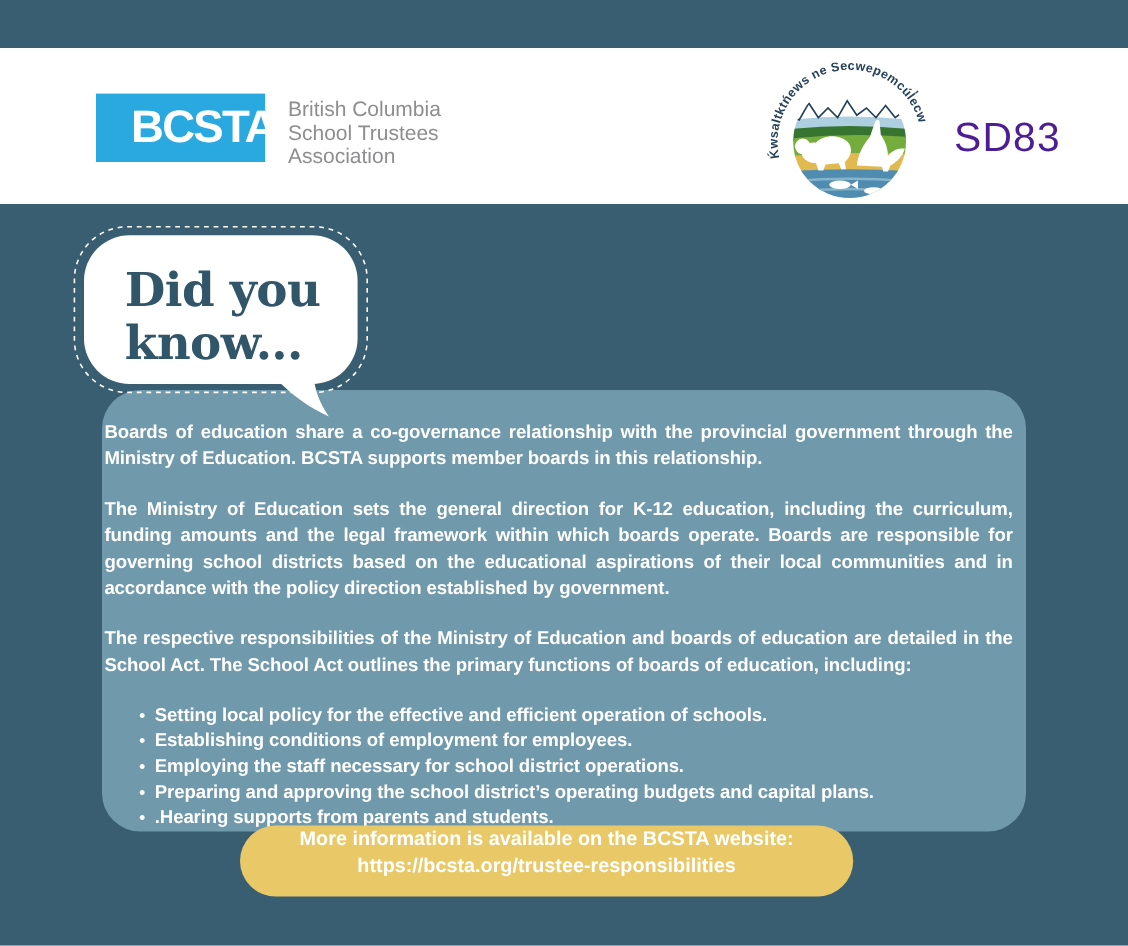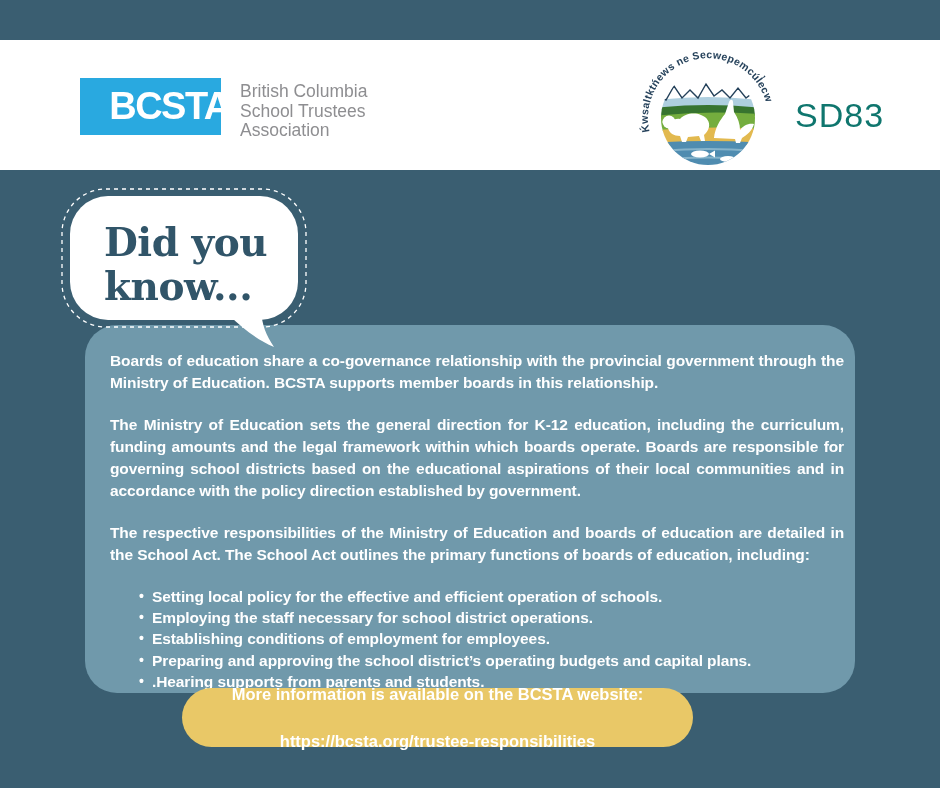--- a/index.html
+++ b/index.html
@@ -26,30 +26,30 @@
     font-family: "Liberation Sans", sans-serif;
   }
   .bcsta-org {
     position: absolute; left: 240px; top: 42px;
     color: #8e8e91; font-size: 17.5px; line-height: 19.5px; font-weight: 400;
   }
 
   .sd83-logo-svg { position: absolute; left: 628px; top: 12px; }
   .sd83-label {
     position: absolute; left: 795px; top: 56px;
-    color: #0f766e; font-size: 34px; font-weight: 400; letter-spacing: 1px;
+    color: #4c1d95; font-size: 34px; font-weight: 400; letter-spacing: 1px;
   }
 
   
   .info-box {
     position: absolute; left: 85px; top: 325px; width: 770px; height: 368px;
     background: #7099ab; border-radius: 32px;
     color: #ffffff; font-weight: bold;
     font-size: 15.5px; line-height: 22px; letter-spacing: -0.1px;
-    padding: 25px 11px 10px 25px;
+    padding: 25px 11px 10px 2px;
     text-align: justify;
   }
   .info-box p { margin: 0 0 20px 0; }
   .info-box p.last { margin-bottom: 20px; }
   .info-box ul { margin: 4px; padding: 0; list-style: none; text-align: left; }
   .info-box li {
     position: relative; margin-left: 25px; padding-left: 13px; line-height: 21.2px;
   }
   .info-box li::before {
     content: "\2022"; position: absolute; left: 0; top: 0; font-size: 14px;
@@ -58,26 +58,25 @@
   
   .bubble-wrap { position: absolute; left: 56px; top: 184px; width: 270px; height: 175px; z-index: 3; }
   .bubble-text {
     position: absolute; left: 104px; top: 220px; z-index: 4;
     font-family: "DejaVu Serif", serif; font-weight: bold;
     color: #315569; font-size: 39px; line-height: 44px; letter-spacing: -0.5px;
   }
 
   
   .footer-pill {
-    position: absolute; left: 182px; top: 688px; width: 511px; height: 59px;
+    position: absolute; left: 200px; top: 688px; width: 511px; height: 59px;
     background: #e9c867; border-radius: 30px; z-index: 2;
-    display: flex; flex-direction: column; align-items: center; justify-content: center;
+    display: flex; flex-direction: column; align-items: center; justify-content: flex-start;
     color: #ffffff; font-weight: bold; font-size: 16.5px; line-height: 23px;
     text-align: center;
-    gap: 24px;
   }
   .footer-pill .url { color: #ffffff; text-decoration: none; }
 </style>
 </head>
 <body>
 
 <div class="canvas">
 
   <div class="top-bar"></div>
 
@@ -129,22 +128,22 @@
 
     <span class="sd83-label">SD83</span>
   </div>
 
   <div class="info-box">
     <p>Boards of education share a co-governance relationship with the provincial government through the Ministry of Education. BCSTA supports member boards in this relationship.</p>
     <p>The Ministry of Education sets the general direction for K-12 education, including the curriculum, funding amounts and the legal framework within which boards operate. Boards are responsible for governing school districts based on the educational aspirations of their local communities and in accordance with the policy direction established by government.</p>
     <p class="last">The respective responsibilities of the Ministry of Education and boards of education are detailed in the School Act. The School Act outlines the primary functions of boards of education, including:</p>
     <ul>
       <li>Setting local policy for the effective and efficient operation of schools.</li>
+      <li>Establishing conditions of employment for employees.</li>
       <li>Employing the staff necessary for school district operations.</li>
-      <li>Establishing conditions of employment for employees.</li>
       <li>Preparing and approving the school district’s operating budgets and capital plans.</li>
       <li>.Hearing supports from parents and students.</li>
     </ul>
   </div>
 
   <div class="bubble-wrap">
     <svg width="270" height="175" viewBox="0 0 270 175">
       <rect x="6" y="5" width="244" height="138" rx="44" fill="none" stroke="#ffffff" stroke-width="1.3" stroke-dasharray="4 4"></rect>
       <path d="M 172,130 C 188,146 202,156 218,163 C 210,151 206,141 205,126 Z" fill="#ffffff"></path>
       <rect x="14" y="12" width="228" height="124" rx="38" fill="#ffffff"></rect>

